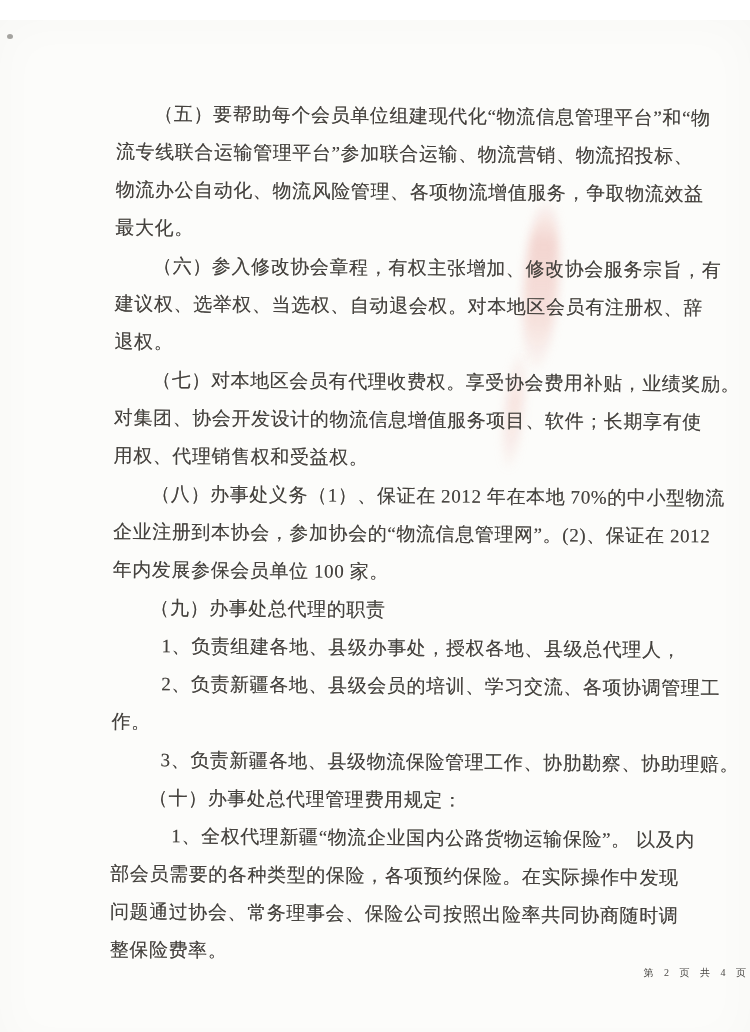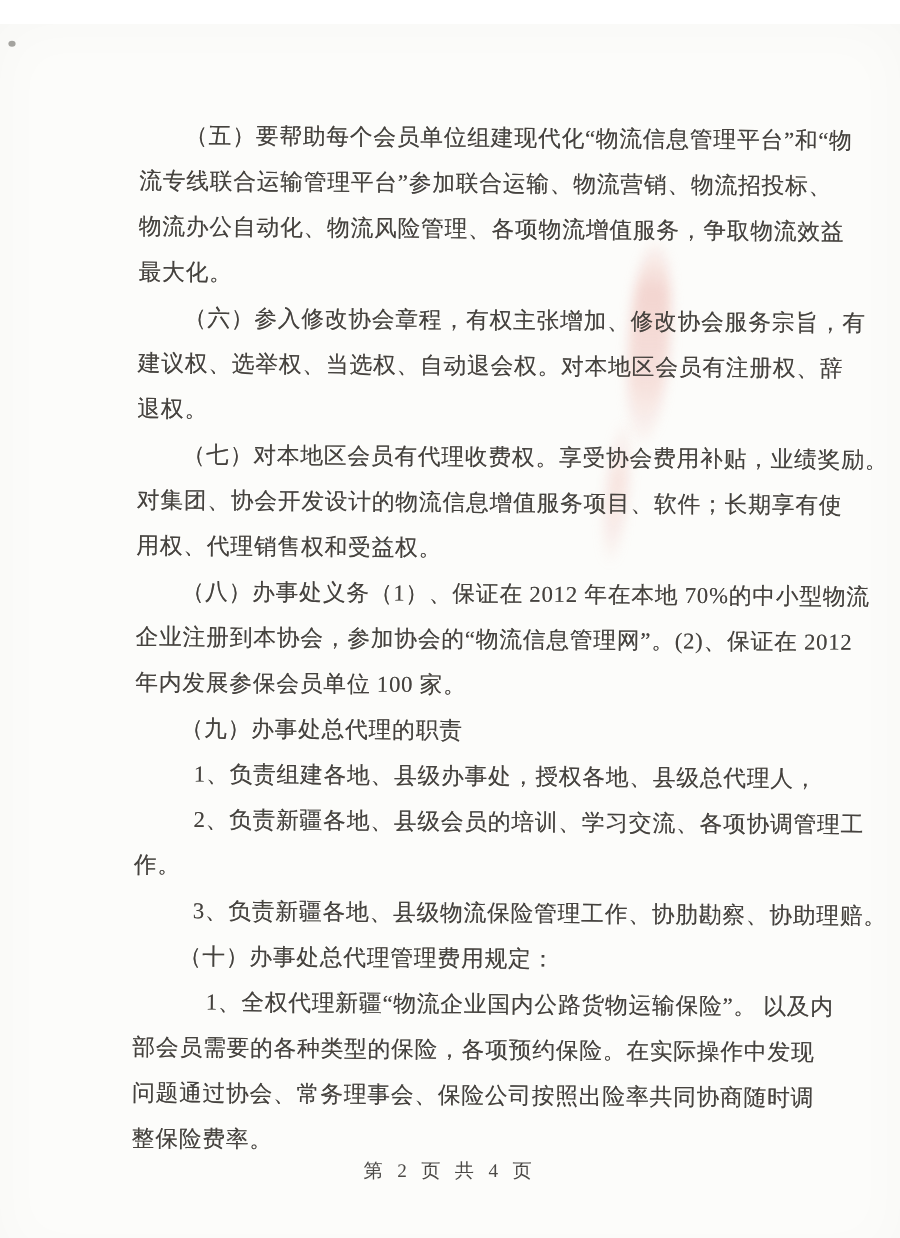--- a/index.html
+++ b/index.html
@@ -34,22 +34,22 @@
     letter-spacing: 0.6px;
     color: #45423e;
     white-space: pre;
     text-shadow: 0 0 0.4px rgba(69,66,62,0.55);
   }
   .footer {
     position: absolute;
     left: 0;
     right: 0;
     top: 946px;
-    text-align: center;
-    font-size: 16px;
+    text-align: right;
+    font-size: 10px;
     letter-spacing: 4px;
     color: #4b4946;
   }
   
   .stain {
     position: absolute;
     border-radius: 50%;
     filter: blur(5px);
     pointer-events: none;
   }

